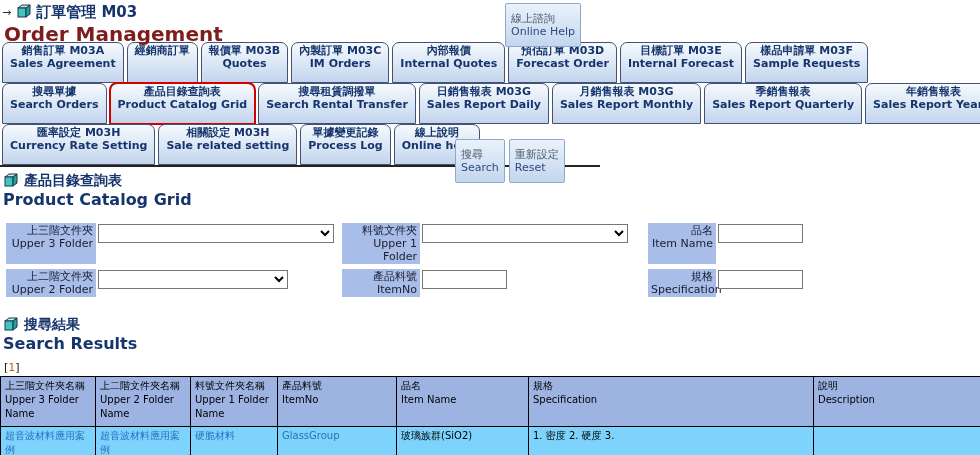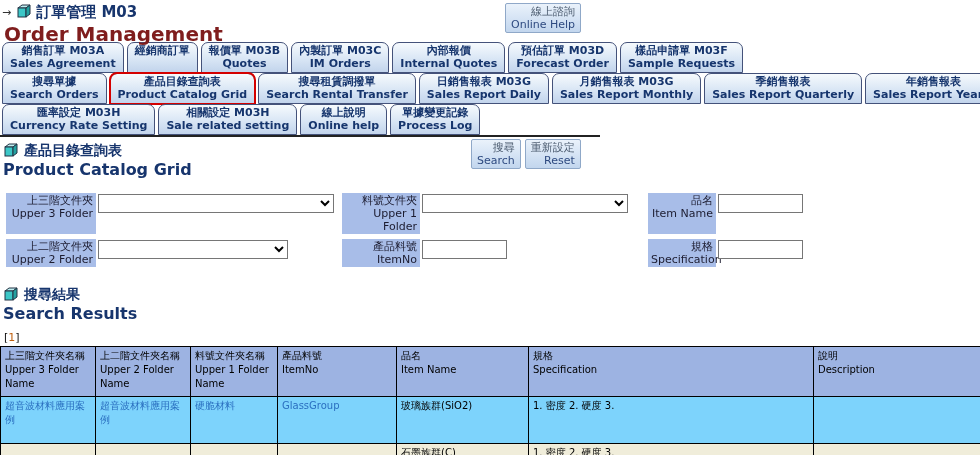--- a/index.html
+++ b/index.html
@@ -6,41 +6,41 @@
   html,body { width:980px; height:455px; overflow:hidden; background:#fff;
     font-family:"DejaVu Sans","Liberation Sans",sans-serif; font-size:11px; }
   .page { position:relative; width:980px; height:455px; }
 
   
   .header { position:relative; padding:3px 0 0 2px; height:42px; }
   .title-line1 { display:flex; align-items:center; gap:4px; font-weight:bold;
     color:#17356d; font-size:15px; }
   .arrow { font-size:11px; color:#333; font-weight:normal; }
   .title-line2 { font-weight:bold; color:#7f1d1d; font-size:20px; margin-left:2px; }
-  .btn { display:inline-block; text-align:right;
+  .btn { display:inline-block; text-align:left;
     background:linear-gradient(#eaf2fb,#c2d6ee); border:1px solid #8fa8c8;
-    border-radius:2px; line-height:13px; padding:1px 5px; cursor:pointer; }
+    border-radius:2px; line-height:13px; padding:8px 5px; cursor:pointer; }
   .btn .zh { color:#4a5a6e; }
   .btn .en { color:#2e4a80; }
   .online-help { position:absolute; left:505px; top:3px; }
 
   
   .tabrow { display:flex; gap:3px; padding-left:2px; align-items:stretch; }
   .tab { background:linear-gradient(#f6fafd,#d9e6f5 55%,#c2d4ec);
     border:1px solid #44527a; border-radius:7px 7px 0 0; text-align:center;
-    padding:1px 7px 2px; color:#16356d; font-weight:bold; line-height:13px;
+    padding:1px 7px 12px; color:#16356d; font-weight:bold; line-height:13px;
     cursor:pointer; white-space:nowrap; }
   .tab.active { outline:2px solid #d40000; outline-offset:-1px; }
   .tab-baseline { width:600px; height:2px; background:#222; }
 
   
   .sec { padding:5px 0 0 2px; color:#17356d; font-weight:bold; }
   .sec .l1 { display:flex; align-items:center; gap:5px; font-size:14px; }
   .sec .l2 { font-size:16px; margin-left:1px; }
-  .action-btns { position:absolute; left:471px; top:139px; display:flex; gap:4px; }
+  .action-btns { position:absolute; left:455px; top:139px; display:flex; gap:4px; }
 
   
   .form { margin:14px 0 0 6px; display:grid;
     grid-template-columns:90px 246px 78px 228px 68px 264px; grid-row-gap:5px; }
   .flabel { background:#a8bde8; color:#1c1c30; text-align:right;
     padding:1px 3px; line-height:13px; }
   .fctrl { padding:1px 0 0 2px; }
   select, input[type=text] { height:19px; font-size:11px; border:1px solid #767676;
     background:#fff; font-family:"DejaVu Sans","Liberation Sans",sans-serif; }
   .w-lg { width:236px; } .w-md { width:206px; } .w-sm2 { width:190px; } .w-sm { width:85px; }
@@ -101,20 +101,24 @@
       </div>
     <div class="tab">
         <div>內部報價</div>
         <div>Internal Quotes</div>
       </div>
     <div class="tab">
         <div>預估訂單 M03D</div>
         <div>Forecast Order</div>
       </div>
     <div class="tab">
+        <div>目標訂單 M03E</div>
+        <div>Internal Forecast</div>
+      </div>
+    <div class="tab">
         <div>樣品申請單 M03F</div>
         <div>Sample Requests</div>
       </div>
   </div>
 
   <div class="tabrow">
     <div class="tab">
         <div>搜尋單據</div>
         <div>Search Orders</div>
       </div>
@@ -148,26 +152,26 @@
   <div class="tabrow">
     <div class="tab">
         <div>匯率設定 M03H</div>
         <div>Currency Rate Setting</div>
       </div>
     <div class="tab">
         <div>相關設定 M03H</div>
         <div>Sale related setting</div>
       </div>
     <div class="tab">
+        <div>單據變更記錄</div>
+        <div>Process Log</div>
+      </div>
+    <div class="tab">
         <div>線上說明</div>
         <div>Online help</div>
-      </div>
-    <div class="tab">
-        <div>單據變更記錄</div>
-        <div>Process Log</div>
       </div>
   </div>
   <div class="tab-baseline"></div>
 
   <div class="sec">
     <div class="l1">
       <span>
         <svg width="17" height="14" viewBox="0 0 17 14">
           <path d="M3 4 L7 1 L15 1 L11 4 Z" fill="#bfeef0" stroke="#234" stroke-width="1"></path>
           <rect x="3" y="4" width="8" height="9" fill="#3cc7c7" stroke="#234" stroke-width="1"></rect>

